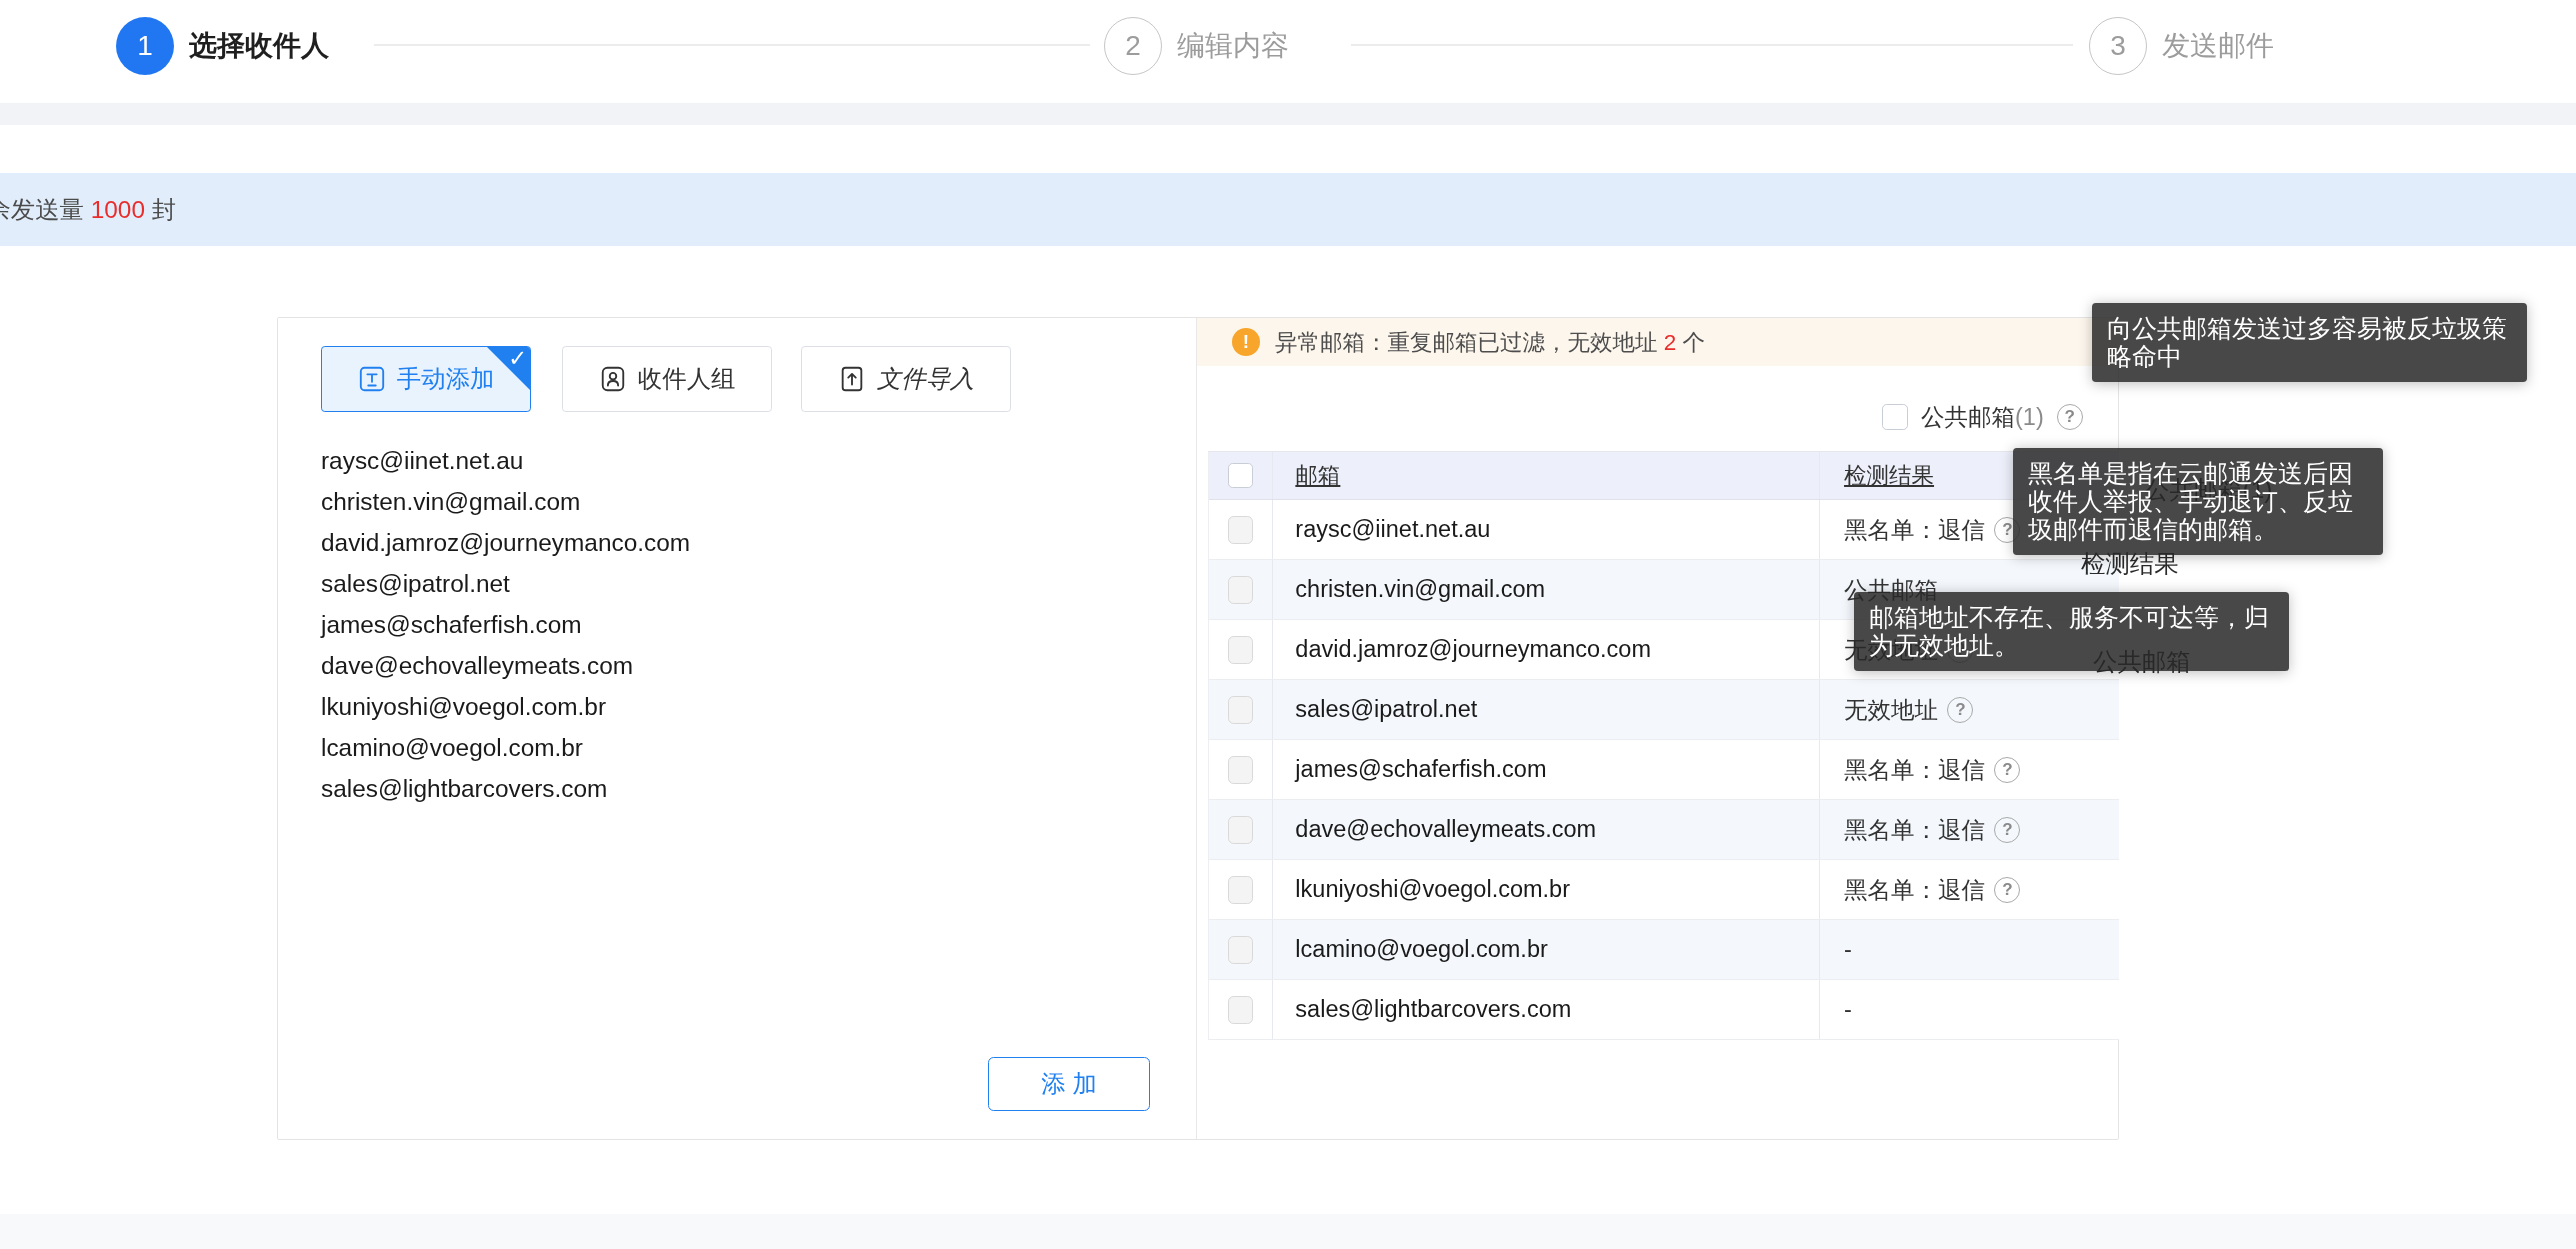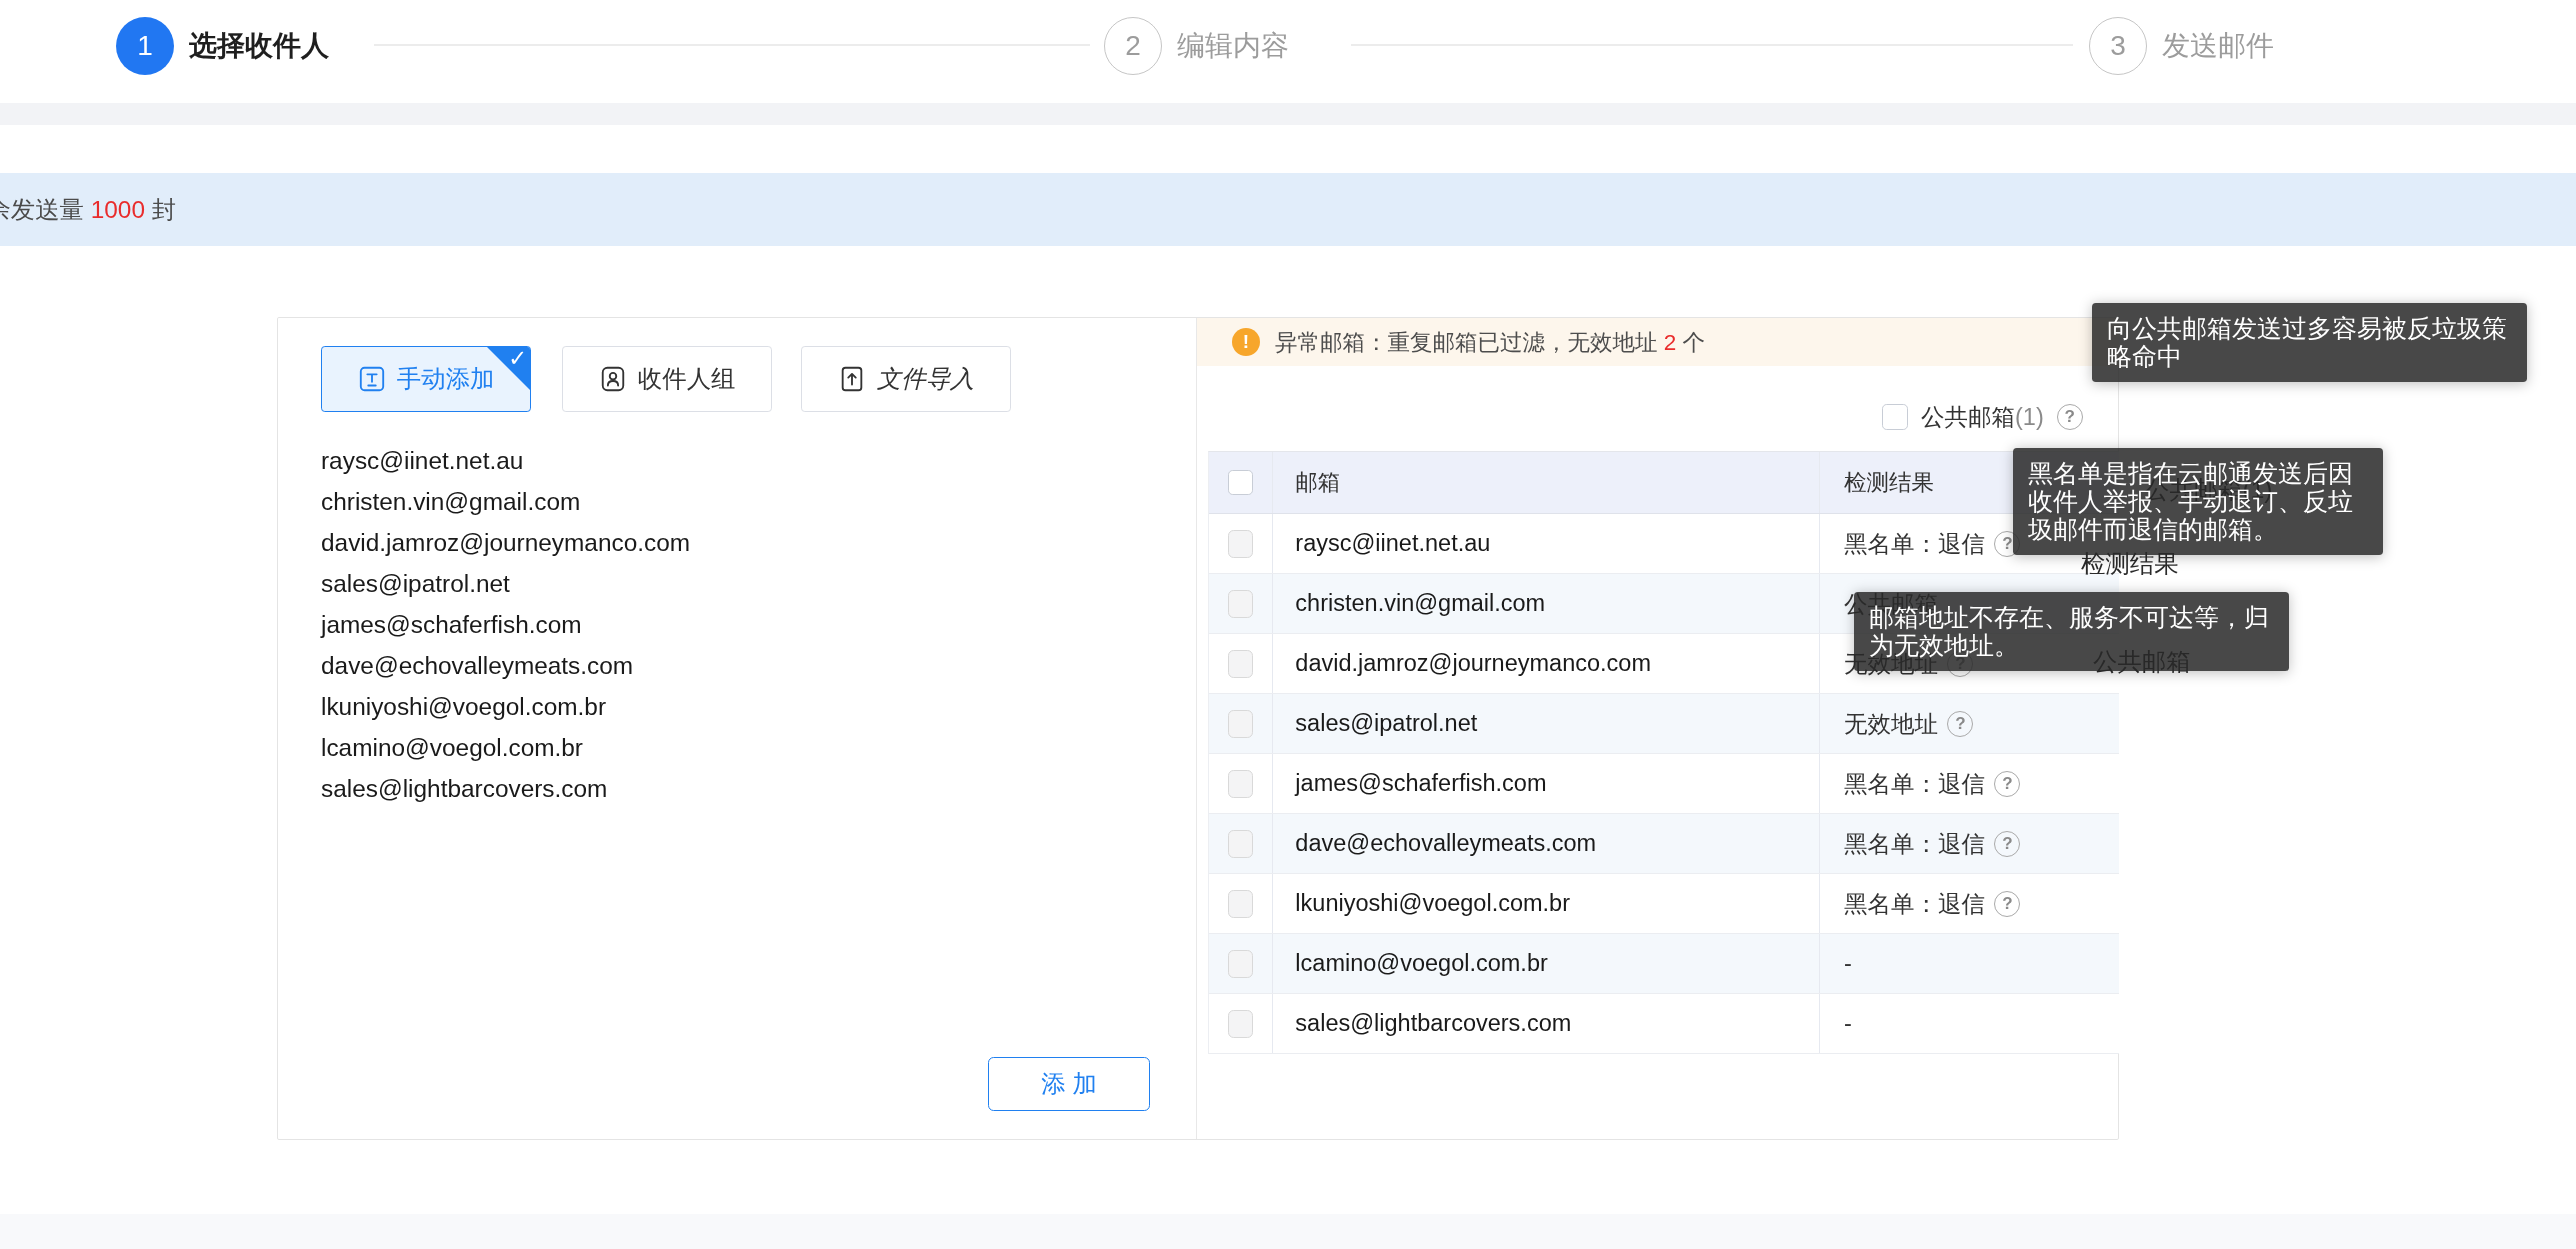--- a/index.html
+++ b/index.html
@@ -53,21 +53,21 @@
   .warn-text{font-size:22.5px;color:#4d4d4d;margin-left:15px;white-space:pre;}
   .warn-num{color:#e92c2c;}
   .pub-row{position:absolute;left:1604px;top:83px;display:flex;align-items:center;gap:13px;}
   .checkbox{width:26px;height:26px;box-sizing:border-box;border:0.9px solid #c8cdd6;border-radius:4.7px;background:#fff;}
   .pub-label{font-size:23.5px;color:#333;}
   .pub-count{font-size:23.5px;color:#8a8a8a;}
   .help-icon{width:26px;height:26px;box-sizing:border-box;border:1.9px solid #a9a9a9;border-radius:50%;
     color:#8a8a8a;font-size:17px;font-weight:bold;display:inline-flex;align-items:center;justify-content:center;flex:0 0 auto;}
   
   .table{position:absolute;left:930px;top:133px;width:911px;border-top:0.9px solid #e4e6eb;border-left:0.9px solid #eceef2;box-sizing:border-box;}
-  .t-header{display:flex;height:62px;background:#edf0fa;border-bottom:0.9px solid #dfe2ea;box-sizing:border-box;}
+  .t-header{display:flex;height:48px;background:#edf0fa;border-bottom:0.9px solid #dfe2ea;box-sizing:border-box;text-decoration:underline;}
   .t-row{display:flex;height:60px;background:#fff;border-bottom:0.9px solid #ebedf1;box-sizing:border-box;}
   .t-row.alt{background:#f4f8fc;}
   .col-cb{width:64px;display:flex;align-items:center;justify-content:center;box-sizing:border-box;border-right:0.9px solid #e6e9f0;}
   .col-email{width:548px;display:flex;align-items:center;padding-left:22.5px;box-sizing:border-box;
     border-right:0.9px solid #e6e9f0;font-size:23.5px;color:#1a1a1a;}
   .col-status{width:300px;display:flex;align-items:center;padding-left:24.4px;box-sizing:border-box;
     font-size:23.5px;color:#333;gap:9.4px;}
   .t-header .col-email,.t-header .col-status{font-size:22.5px;color:#333;}
   .row-cb{width:24.4px;height:28px;box-sizing:border-box;border:0.9px solid #d9d9d9;border-radius:5.6px;background:#f4f4f5;}
   

